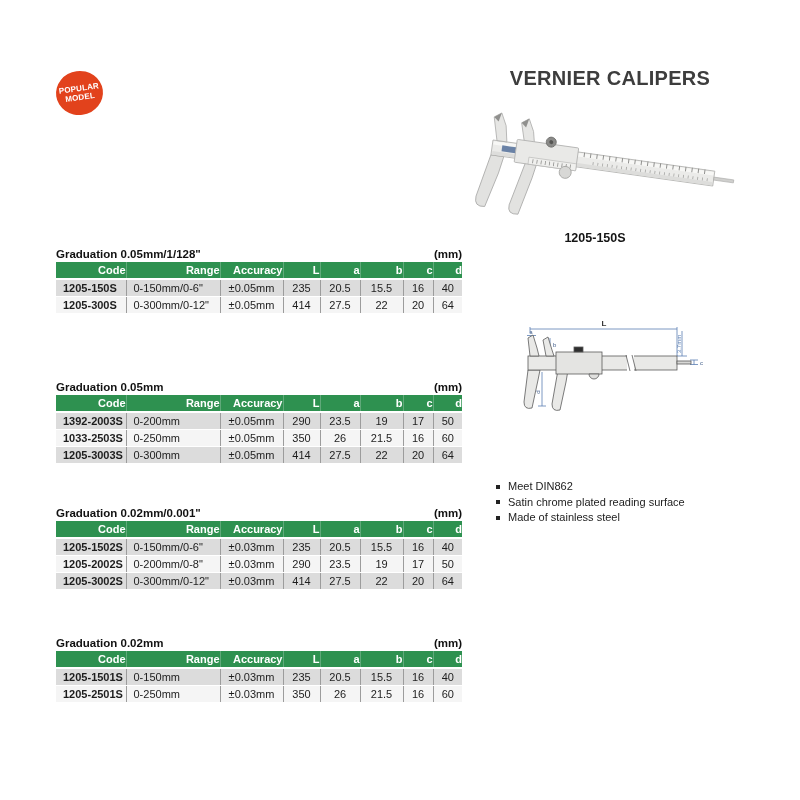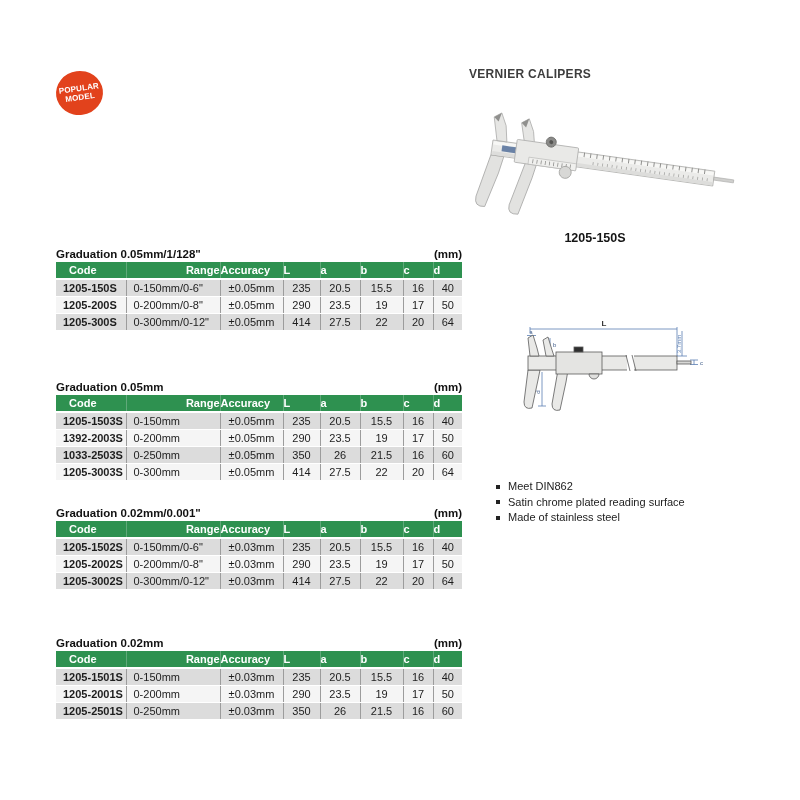--- a/index.html
+++ b/index.html
@@ -7,42 +7,42 @@
   body { font-family:"Liberation Sans", sans-serif; background:#fff; position:relative; overflow:hidden; }
   .page { position:absolute; inset:0; background:#ffffff; }
 
   
   .badge { position:absolute; left:56px; top:71px; width:47px; height:44px; background:#e2421c;
            border-radius:50%; display:flex; flex-direction:column; align-items:center; justify-content:center;
            transform:rotate(-8deg); }
   .badge span { color:#fff; font-weight:bold; font-size:8px; line-height:9px; letter-spacing:.2px; }
 
   
-  .main-title { position:absolute; left:469px; top:67px; width:320px; text-align:left;
-                font-size:12px; font-weight:bold; color:#3d3d3d; letter-spacing:.3px; }
+  .main-title { position:absolute; left:450px; top:67px; width:320px; text-align:center;
+                font-size:20px; font-weight:bold; color:#3d3d3d; letter-spacing:.3px; }
 
   
   .photo { position:absolute; left:445px; top:100px; width:300px; height:130px; }
   .caption { position:absolute; left:445px; top:231px; width:300px; text-align:center;
              font-weight:bold; font-size:12.5px; color:#151515; }
 
   
   .tblock { position:absolute; left:56px; width:406px; }
   .tblock.t1 { top:248px; } .tblock.t2 { top:381px; } .tblock.t3 { top:507px; } .tblock.t4 { top:637px; }
   .tline { display:flex; justify-content:space-between; align-items:flex-end;
            font-weight:bold; font-size:11.5px; color:#111; margin-bottom:2px; }
   table { border-collapse:collapse; width:406px; table-layout:fixed; font-size:11px; }
-  th { background:#2e9150; color:#fff; font-weight:bold; text-align:left; height:17px;
+  th { background:#2e9150; color:#fff; font-weight:bold; text-align:right; height:17px;
        border-bottom:2px solid #fff; }
   th + th { border-left:1px solid #60a97a; }
   td { height:17px; text-align:center; color:#1d1d1d; border-bottom:1px solid #fff; }
   td + td { border-left:1px solid #9c9c9c; }
   tbody tr:nth-child(odd) td { background:#dcdcdc; }
   tbody tr:nth-child(even) td { background:#f5f5f5; }
-  th:nth-child(1) { width:70px; text-align:left; padding-left:13px; }
+  th:nth-child(1) { width:70px; text-align:right; padding-left:13px; }
   th:nth-child(2) { width:94px; text-align:right; padding-left:7px; }
   th:nth-child(3) { width:63px; } th:nth-child(4) { width:37px; } th:nth-child(5) { width:40px; }
   th:nth-child(6) { width:43px; } th:nth-child(7) { width:30px; } th:nth-child(8) { width:29px; }
   td:nth-child(1) { font-weight:bold; text-align:left; padding-left:7px; }
   td:nth-child(2) { text-align:left; padding-left:7px; }
 
   
   .diagram { position:absolute; left:514px; top:318px; }
 
   
@@ -122,30 +122,20 @@
             <td>1205-150S</td>
             <td>0-150mm/0-6"</td>
             <td>±0.05mm</td>
             <td>235</td>
             <td>20.5</td>
             <td>15.5</td>
             <td>16</td>
             <td>40</td>
           </tr>
           <tr>
-            <td>1205-200S</td>
-            <td>0-200mm/0-8"</td>
-            <td>±0.05mm</td>
-            <td>290</td>
-            <td>23.5</td>
-            <td>19</td>
-            <td>17</td>
-            <td>50</td>
-          </tr>
-          <tr>
             <td>1205-300S</td>
             <td>0-300mm/0-12"</td>
             <td>±0.05mm</td>
             <td>414</td>
             <td>27.5</td>
             <td>22</td>
             <td>20</td>
             <td>64</td>
           </tr>
         </tbody>
@@ -165,30 +155,20 @@
             <th>Accuracy</th>
             <th>L</th>
             <th>a</th>
             <th>b</th>
             <th>c</th>
             <th>d</th>
           </tr>
         </thead>
         <tbody>
           <tr>
-            <td>1205-1503S</td>
-            <td>0-150mm</td>
-            <td>±0.05mm</td>
-            <td>235</td>
-            <td>20.5</td>
-            <td>15.5</td>
-            <td>16</td>
-            <td>40</td>
-          </tr>
-          <tr>
             <td>1392-2003S</td>
             <td>0-200mm</td>
             <td>±0.05mm</td>
             <td>290</td>
             <td>23.5</td>
             <td>19</td>
             <td>17</td>
             <td>50</td>
           </tr>
           <tr>
@@ -289,30 +269,20 @@
         <tbody>
           <tr>
             <td>1205-1501S</td>
             <td>0-150mm</td>
             <td>±0.03mm</td>
             <td>235</td>
             <td>20.5</td>
             <td>15.5</td>
             <td>16</td>
             <td>40</td>
-          </tr>
-          <tr>
-            <td>1205-2001S</td>
-            <td>0-200mm</td>
-            <td>±0.03mm</td>
-            <td>290</td>
-            <td>23.5</td>
-            <td>19</td>
-            <td>17</td>
-            <td>50</td>
           </tr>
           <tr>
             <td>1205-2501S</td>
             <td>0-250mm</td>
             <td>±0.03mm</td>
             <td>350</td>
             <td>26</td>
             <td>21.5</td>
             <td>16</td>
             <td>60</td>

